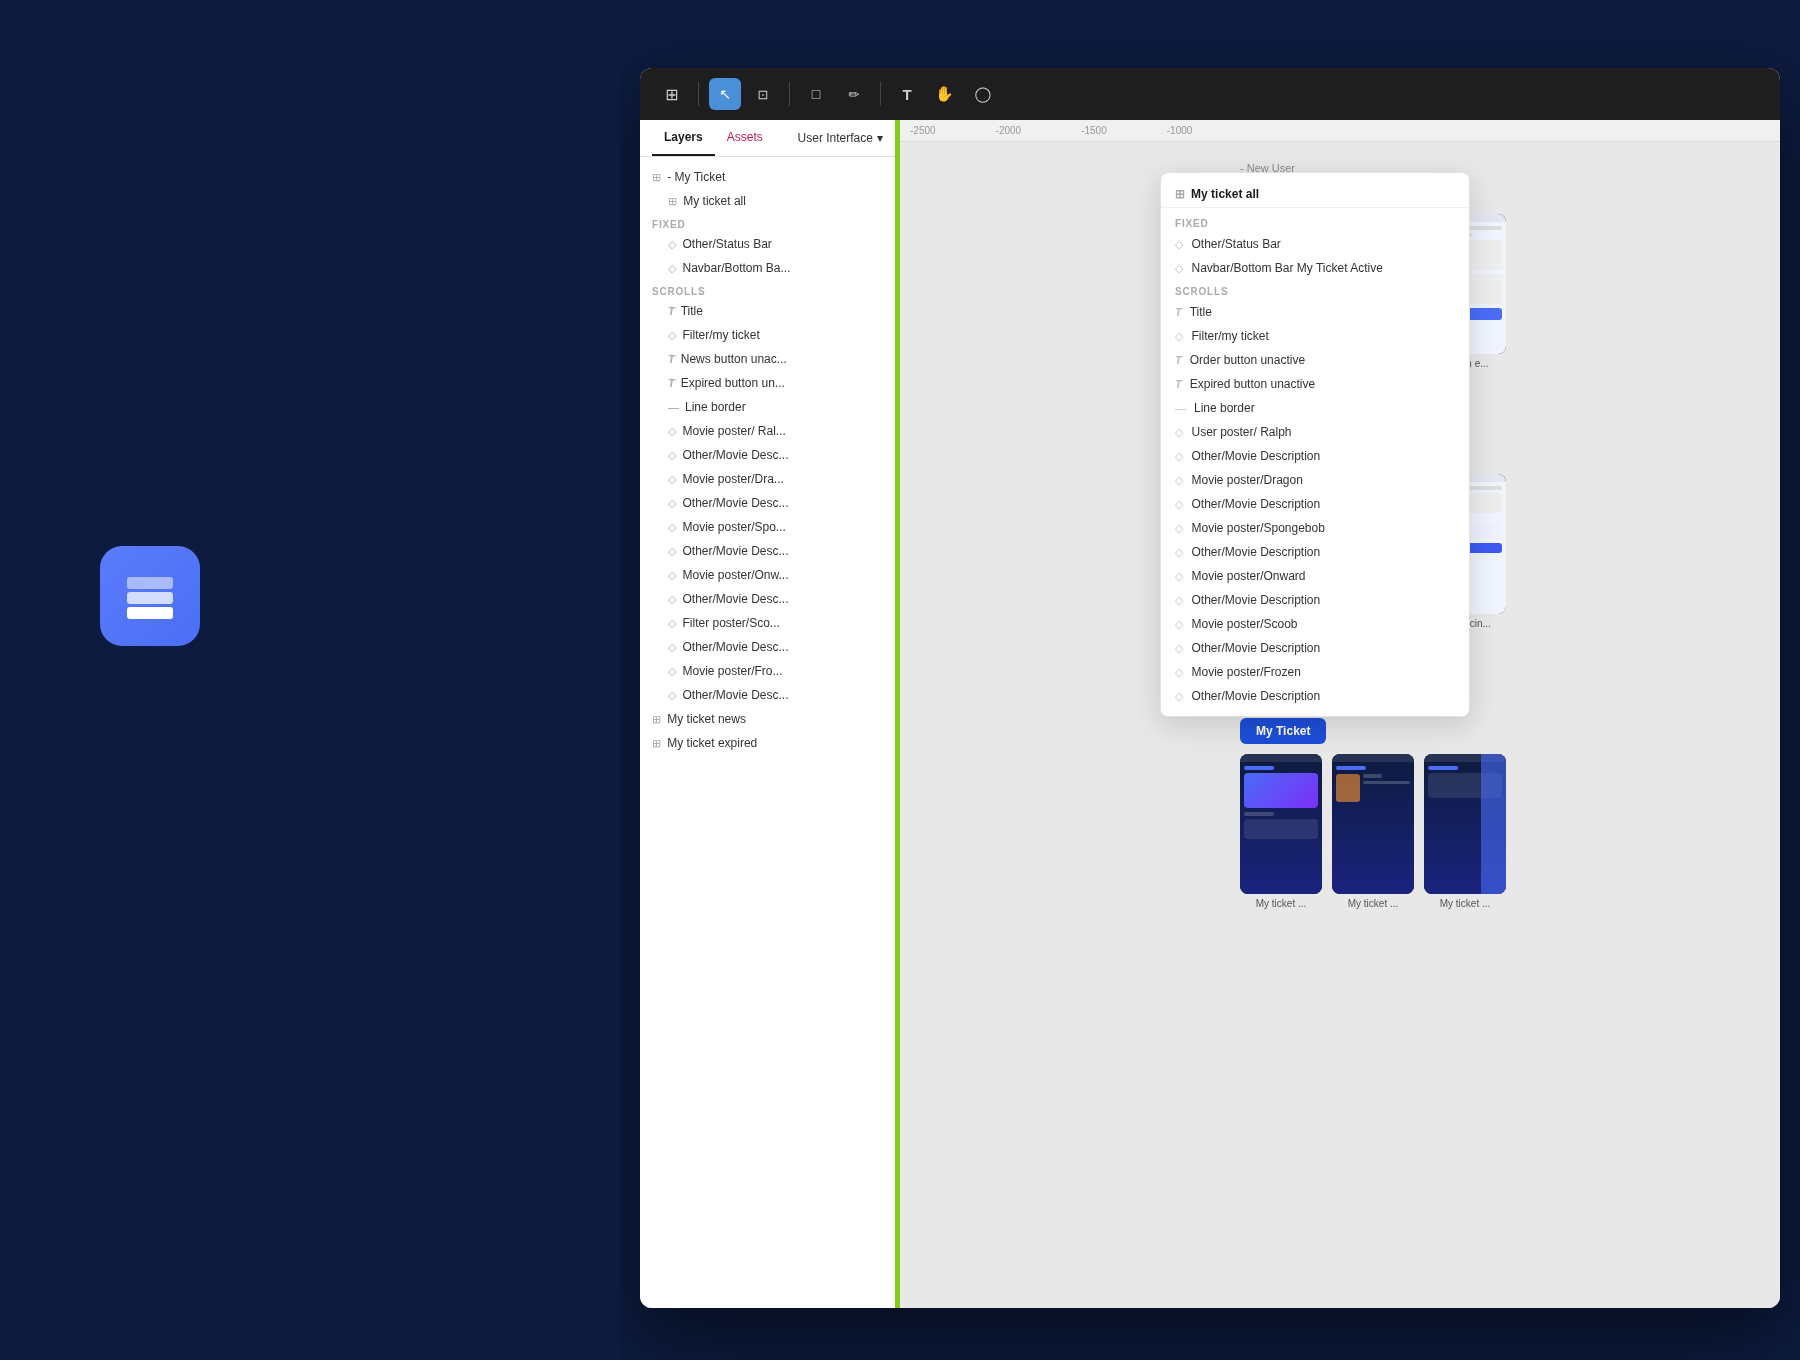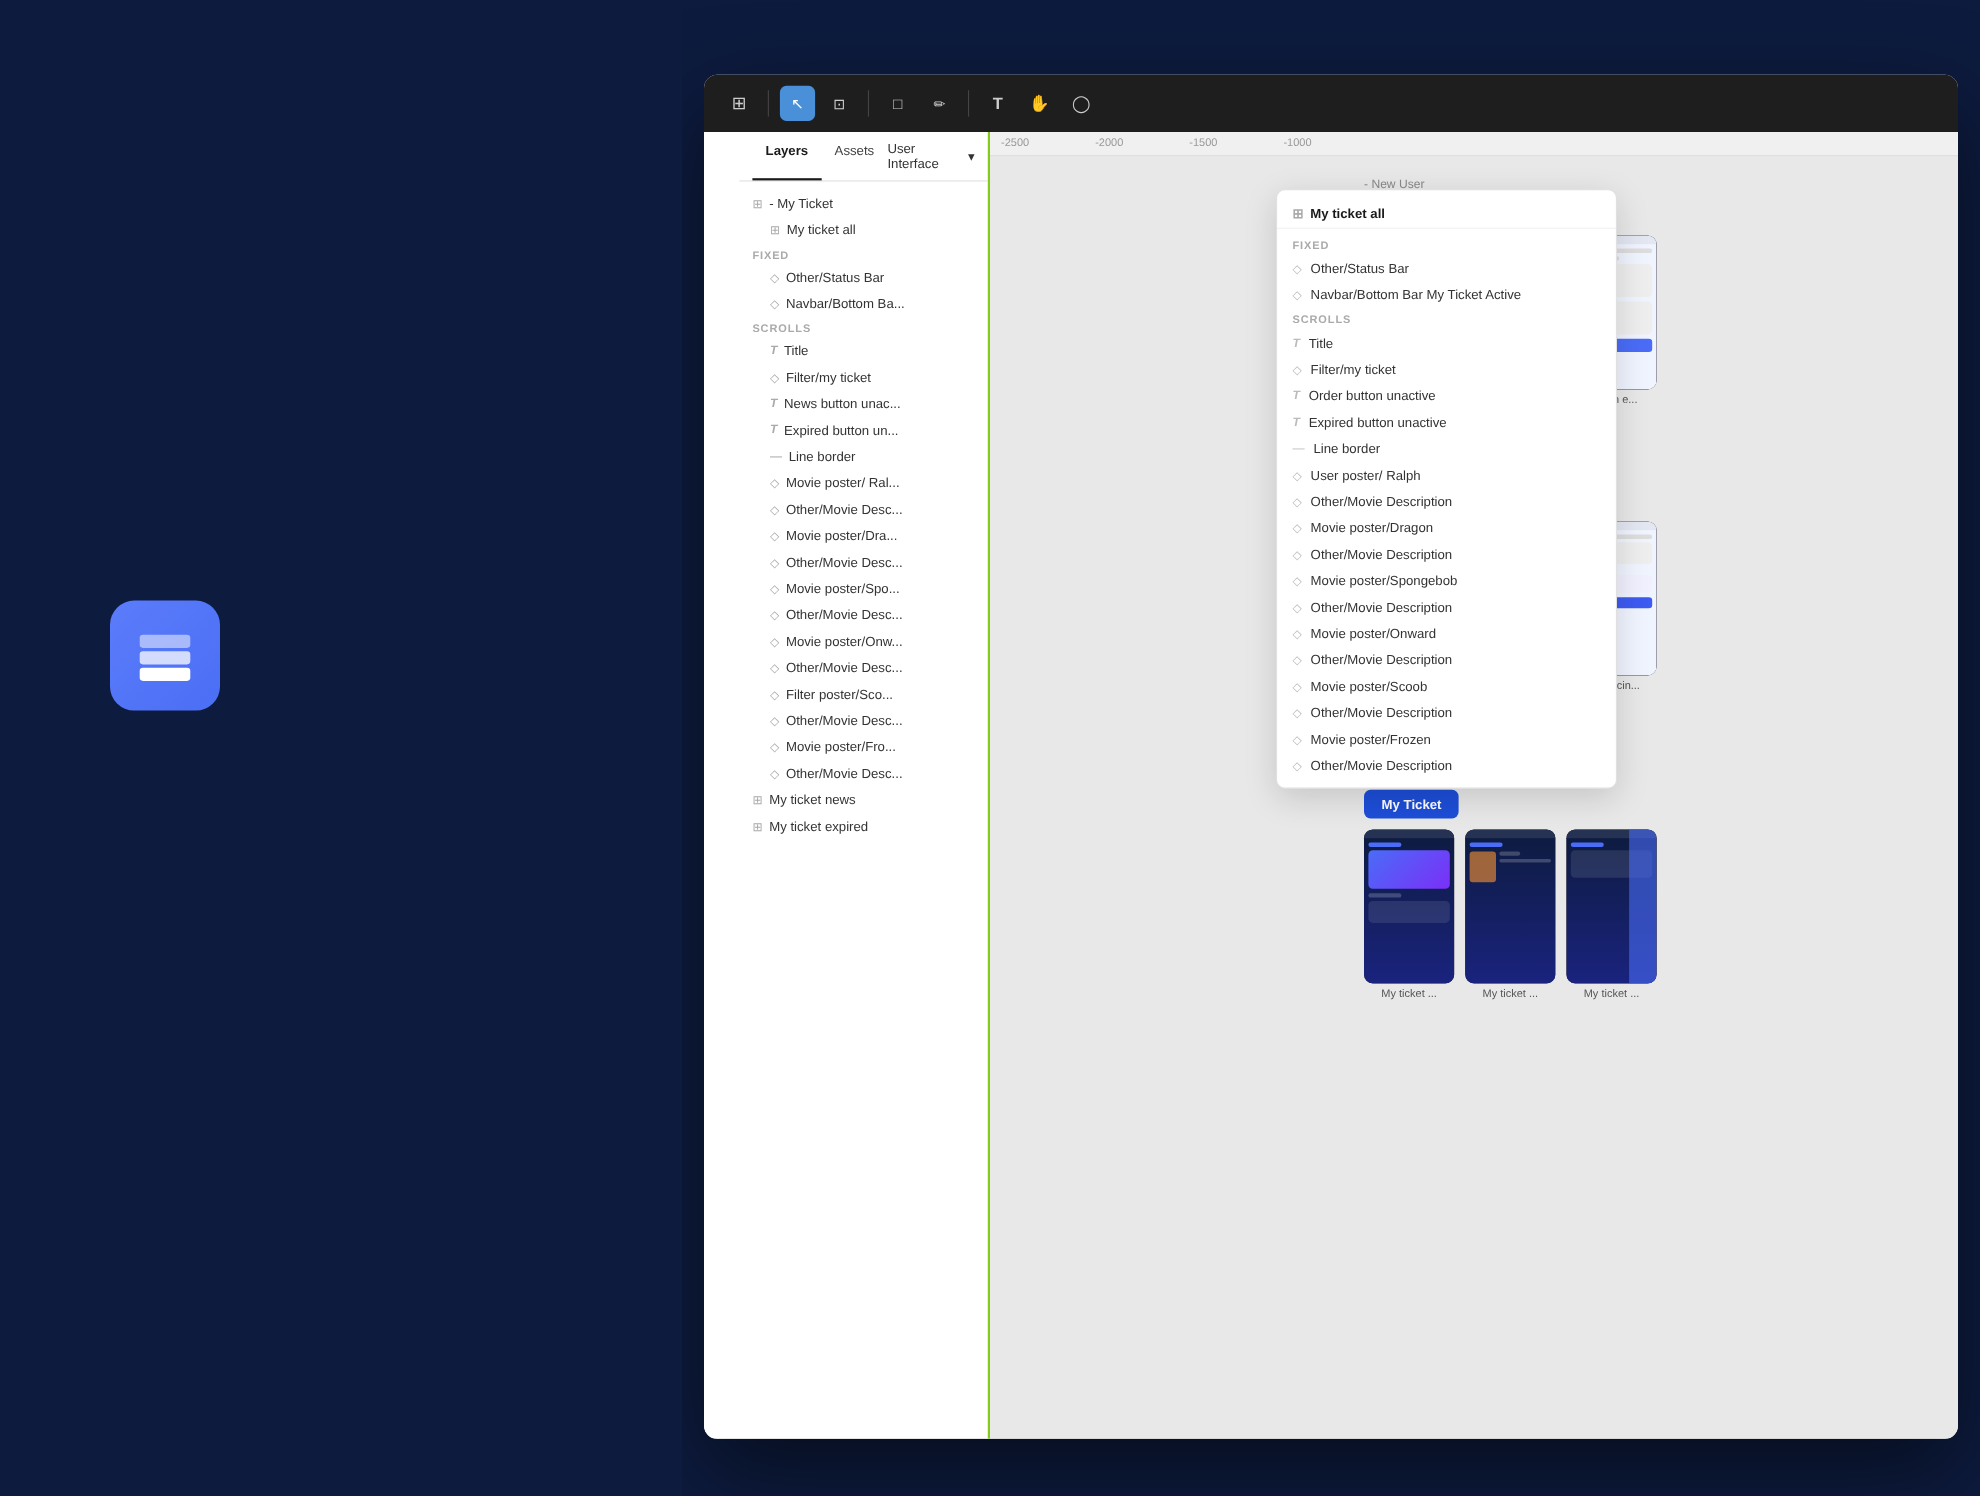--- a/index.html
+++ b/index.html
@@ -120,37 +120,36 @@
     
     .figma-content {
       display: flex;
       height: calc(100% - 52px);
     }
 
     
     .layers-panel {
       width: 260px;
       background: #ffffff;
-      border-right: 2px solid #84cc16;
+      border-right: 5px solid #84cc16;
       display: flex;
       flex-direction: column;
       font-size: 12px;
-      padding-left: 32px;
     }
 
     .panel-tabs {
       display: flex;
       border-bottom: 1px solid #e0e0e0;
       padding: 0 12px;
     }
 
     .panel-tab {
       padding: 10px 12px;
       font-size: 12px;
-      color: #404040;
+      color: #be185d;
       cursor: pointer;
       border-bottom: 2px solid transparent;
     }
 
     .panel-tab.active {
       color: #1a1a1a;
       border-bottom-color: #1a1a1a;
       font-weight: 600;
     }
 

